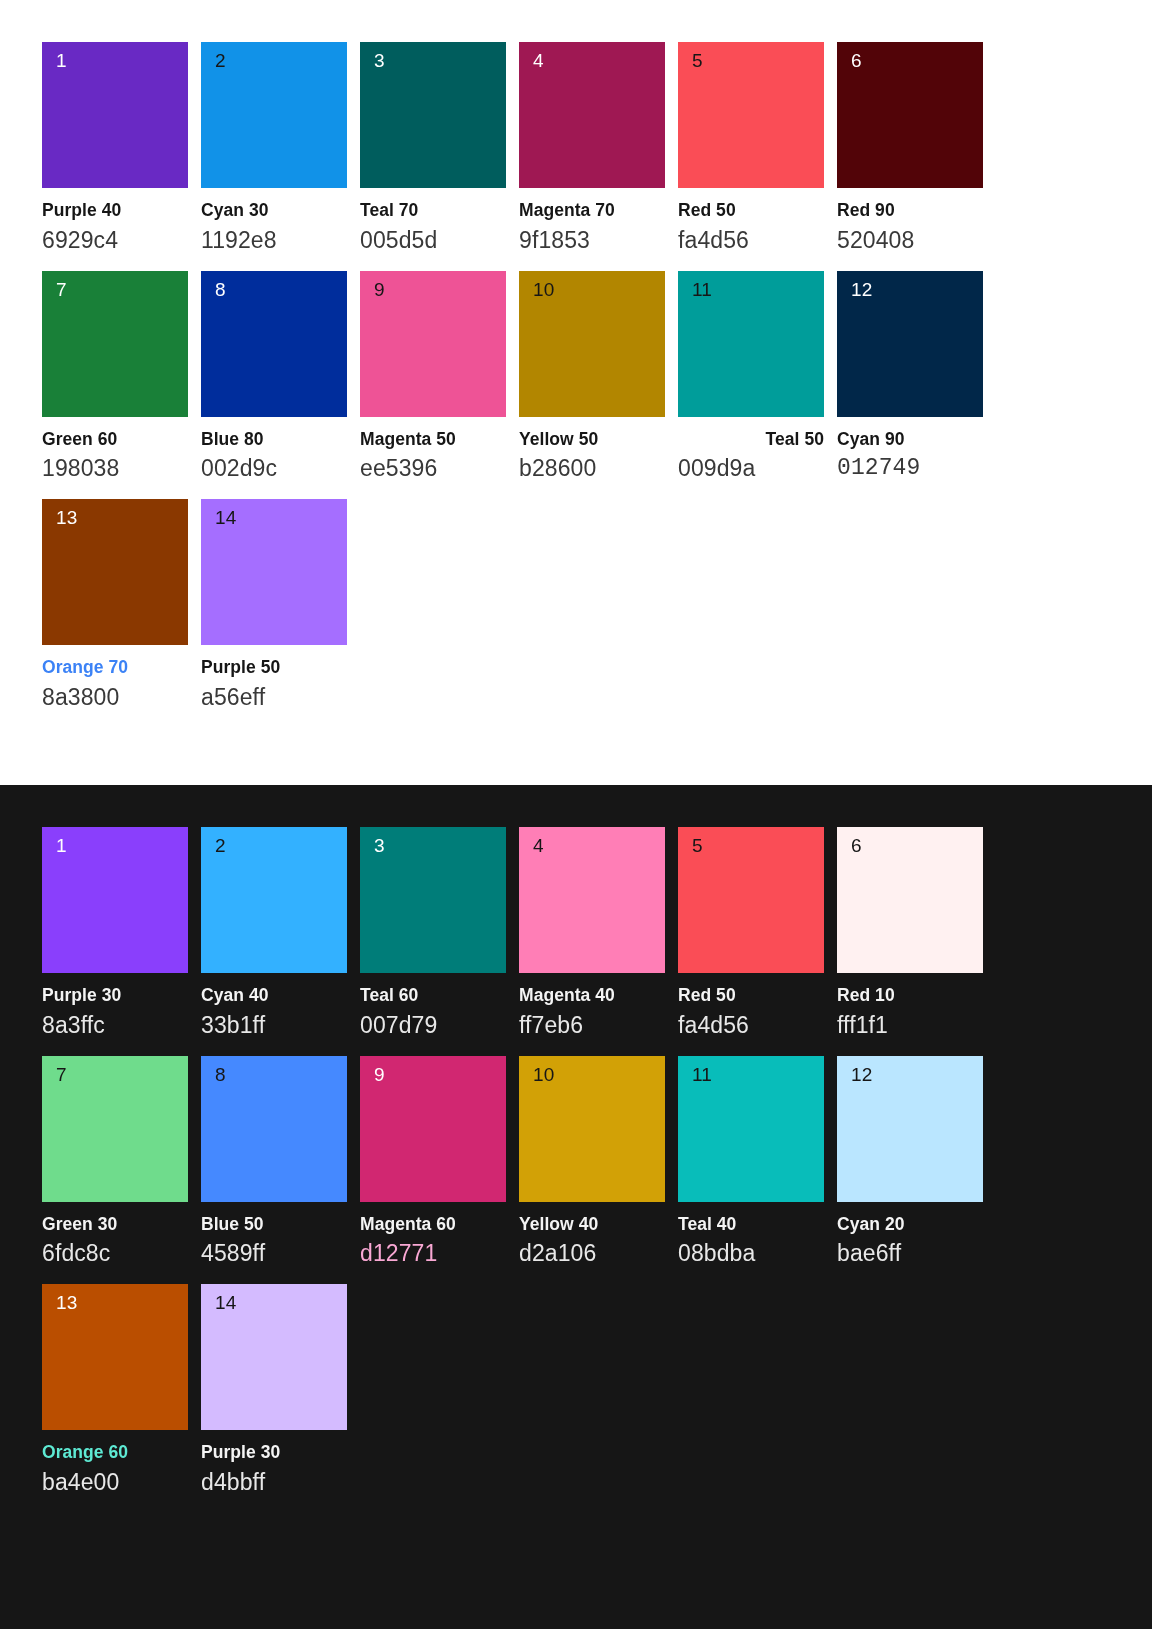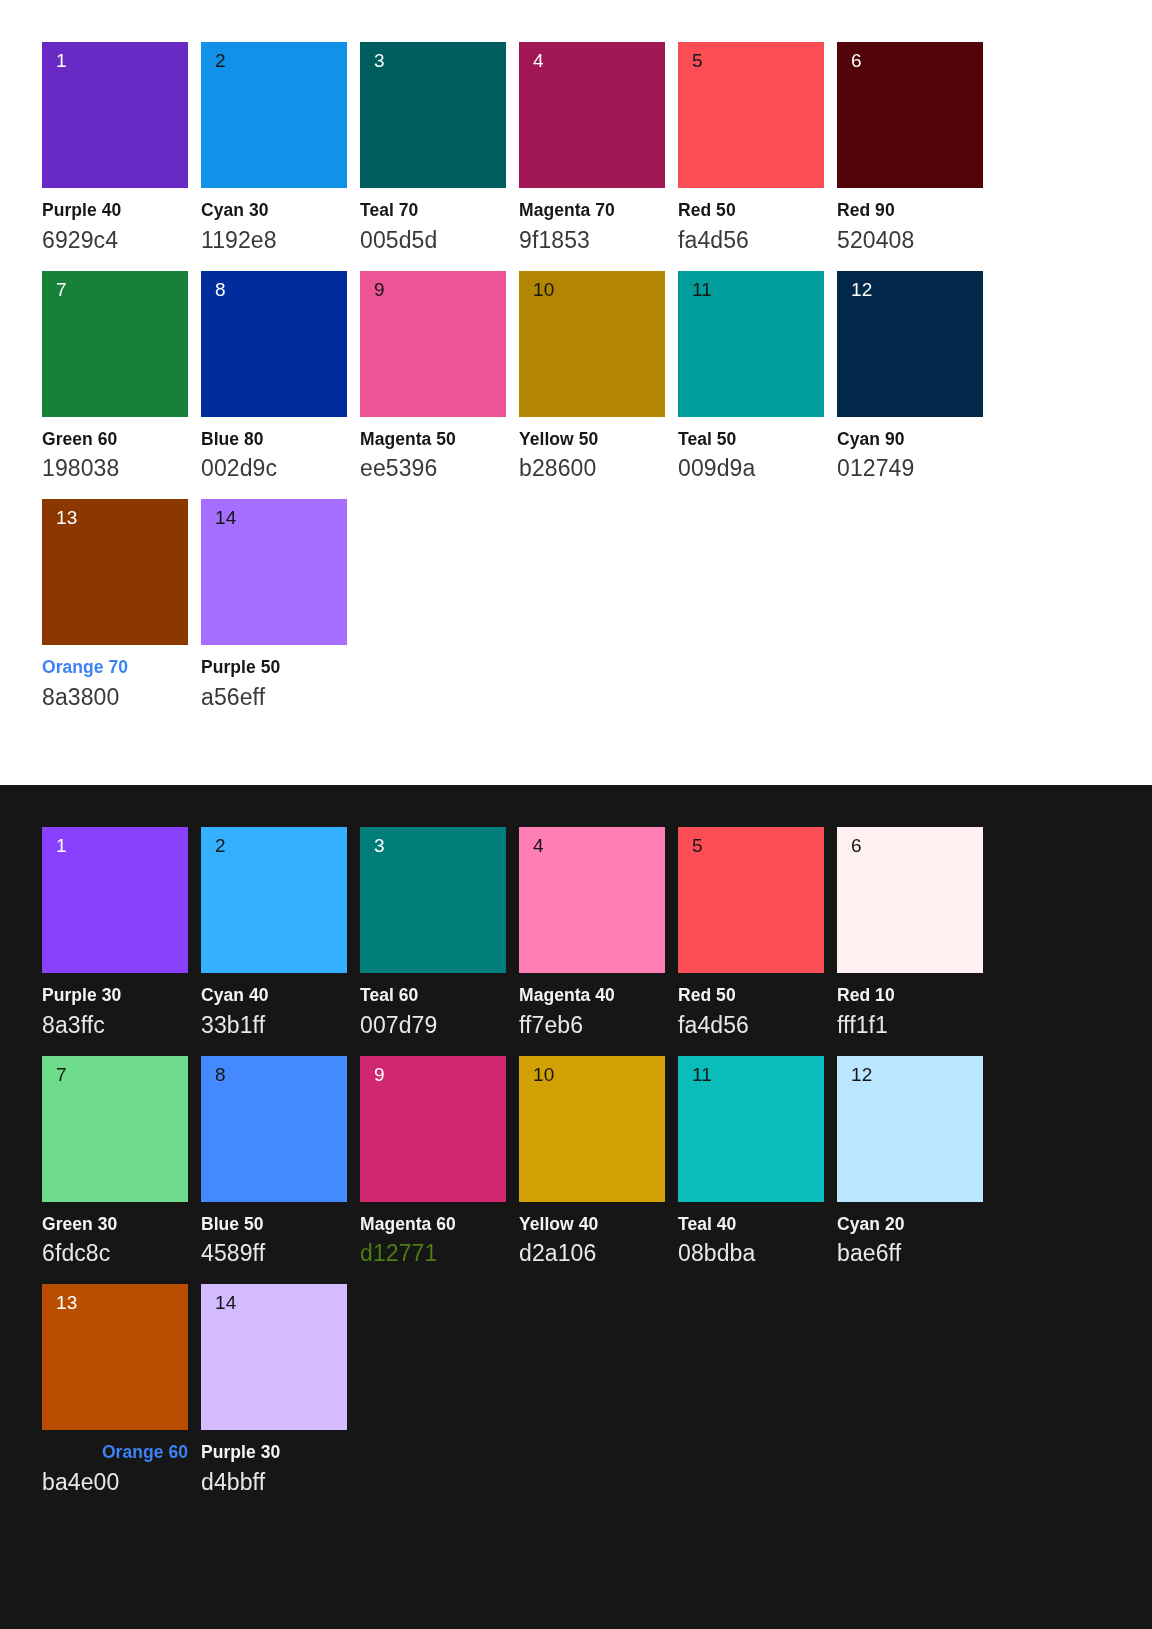--- a/index.html
+++ b/index.html
@@ -160,29 +160,29 @@
           <div class="swatch-chip" style="background: rgb(178, 134, 0);">
             <span class="swatch-index on-light">10</span>
           </div>
           <div class="swatch-name" style="color: rgb(22, 22, 22);">Yellow 50</div>
           <div class="swatch-hex" style="color: rgb(57, 57, 57);">b28600</div>
         </div>
         <div class="swatch-cell">
           <div class="swatch-chip" style="background: rgb(0, 157, 154);">
             <span class="swatch-index on-light">11</span>
           </div>
-          <div class="swatch-name" style="color: rgb(22, 22, 22);">Teal 50</div>
+          <div class="swatch-name" style="color: rgb(22, 22, 22); text-align: right;">Teal 50</div>
           <div class="swatch-hex" style="color: rgb(57, 57, 57);">009d9a</div>
         </div>
         <div class="swatch-cell">
           <div class="swatch-chip" style="background: rgb(1, 39, 73);">
             <span class="swatch-index on-dark">12</span>
           </div>
           <div class="swatch-name" style="color: rgb(22, 22, 22);">Cyan 90</div>
-          <div class="swatch-hex" style="color: rgb(57, 57, 57);">012749</div>
+          <div class="swatch-hex" style="color: rgb(57, 57, 57); font-family: Liberation Mono, monospace;">012749</div>
         </div>
         <div class="swatch-cell">
           <div class="swatch-chip" style="background: rgb(138, 56, 0);">
             <span class="swatch-index on-dark">13</span>
           </div>
           <div class="swatch-name" style="color: #3b82f6;">Orange 70</div>
           <div class="swatch-hex" style="color: rgb(57, 57, 57);">8a3800</div>
         </div>
         <div class="swatch-cell">
           <div class="swatch-chip" style="background: rgb(165, 110, 255);">
@@ -250,21 +250,21 @@
             <span class="swatch-index on-light">8</span>
           </div>
           <div class="swatch-name" style="color: rgb(244, 244, 244);">Blue 50</div>
           <div class="swatch-hex" style="color: rgb(232, 232, 232);">4589ff</div>
         </div>
         <div class="swatch-cell">
           <div class="swatch-chip" style="background: rgb(209, 39, 113);">
             <span class="swatch-index on-dark">9</span>
           </div>
           <div class="swatch-name" style="color: rgb(244, 244, 244);">Magenta 60</div>
-          <div class="swatch-hex" style="color: #4d7c0f;">d12771</div>
+          <div class="swatch-hex" style="color: #f9a8d4;">d12771</div>
         </div>
         <div class="swatch-cell">
           <div class="swatch-chip" style="background: rgb(210, 161, 6);">
             <span class="swatch-index on-light">10</span>
           </div>
           <div class="swatch-name" style="color: rgb(244, 244, 244);">Yellow 40</div>
           <div class="swatch-hex" style="color: rgb(232, 232, 232);">d2a106</div>
         </div>
         <div class="swatch-cell">
           <div class="swatch-chip" style="background: rgb(8, 189, 186);">
@@ -277,21 +277,21 @@
           <div class="swatch-chip" style="background: rgb(186, 230, 255);">
             <span class="swatch-index on-light">12</span>
           </div>
           <div class="swatch-name" style="color: rgb(244, 244, 244);">Cyan 20</div>
           <div class="swatch-hex" style="color: rgb(232, 232, 232);">bae6ff</div>
         </div>
         <div class="swatch-cell">
           <div class="swatch-chip" style="background: rgb(186, 78, 0);">
             <span class="swatch-index on-dark">13</span>
           </div>
-          <div class="swatch-name" style="color: #3b82f6; text-align: right;">Orange 60</div>
+          <div class="swatch-name" style="color: #5eead4;">Orange 60</div>
           <div class="swatch-hex" style="color: rgb(232, 232, 232);">ba4e00</div>
         </div>
         <div class="swatch-cell">
           <div class="swatch-chip" style="background: rgb(212, 187, 255);">
             <span class="swatch-index on-light">14</span>
           </div>
           <div class="swatch-name" style="color: rgb(244, 244, 244);">Purple 30</div>
           <div class="swatch-hex" style="color: rgb(232, 232, 232);">d4bbff</div>
         </div>
       </div>

